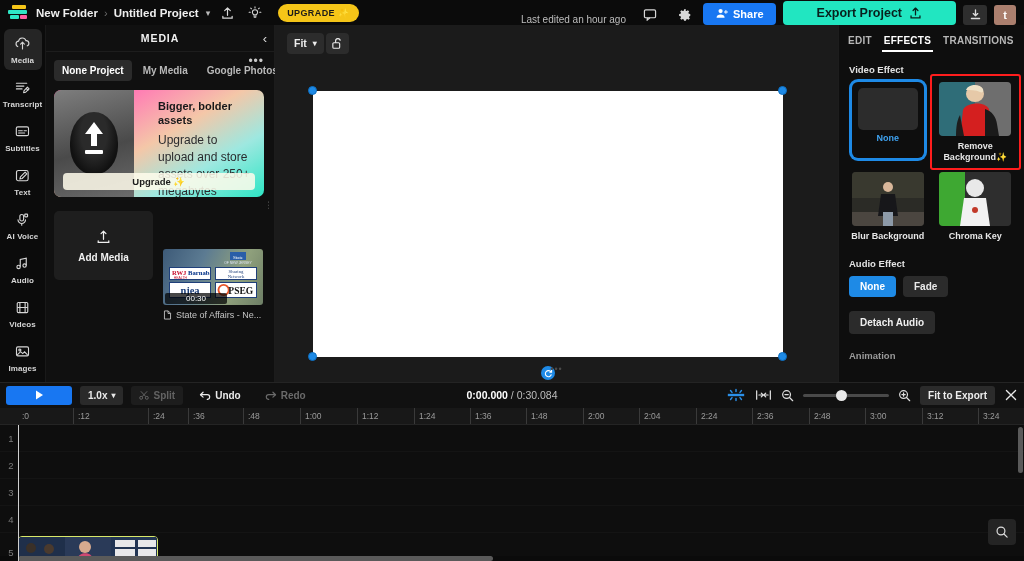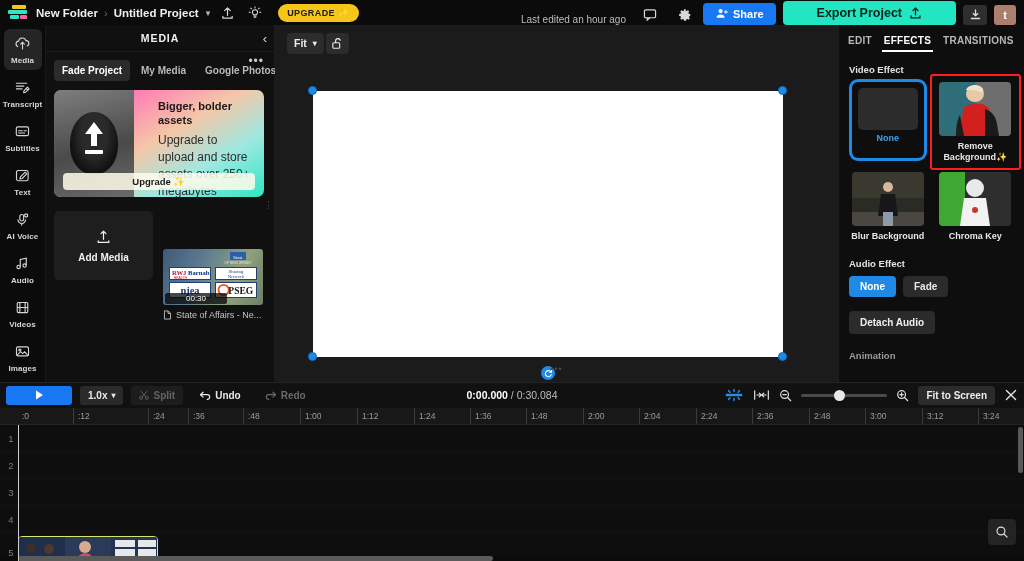--- a/index.html
+++ b/index.html
@@ -426,21 +426,21 @@
       </div>
     </div>
 
     <div class="media-panel">
       <div class="media-head">
         <div class="media-title">MEDIA</div>
         <div class="collapse">‹</div>
       </div>
 
       <div class="tabs-row">
-        <div class="mtab active">Fade Project</div>
+        <div class="mtab active">None Project</div>
         <div class="mtab">My Media</div>
         <div class="mtab">Google Photos</div>
         <div class="dots">•••</div>
       </div>
 
       <div class="promo">
         <div class="promo-img">
           <svg class="promo-arrow" viewBox="0 0 24 40" fill="#fff">
             <path d="M12 2 3 14h6v12h6V14h6z"></path>
               <rect x="3" y="30" width="18" height="4" rx="1"></rect>
@@ -689,21 +689,21 @@
       </span>
       <div class="zoom-track">
         <div class="zoom-knob"></div>
       </div>
       <span>
         <svg width="13" height="13" viewBox="0 0 14 14" fill="none" stroke="#e0e0e0" stroke-width="1.3">
           <circle cx="6" cy="6" r="4.2"></circle>
             <path d="M9.2 9.2 12.6 12.6M4.2 6h3.6M6 4.2v3.6" stroke-linecap="round"></path>
         </svg>
       </span>
-      <div class="fit-screen">Fit to Screen</div>
+      <div class="fit-screen">Fit to Export</div>
       <span>
         <svg width="14" height="14" viewBox="0 0 15 15" fill="none" stroke="#e9e9e9" stroke-width="1.4">
           <path d="M2.6 2.6 12.4 12.4M12.4 2.6 2.6 12.4" stroke-linecap="round"></path>
         </svg>
       </span>
     </div>
   </div>
 
   <div class="ruler">
     <div class="tick" style="left:18px;border-left:none;">:0</div>

